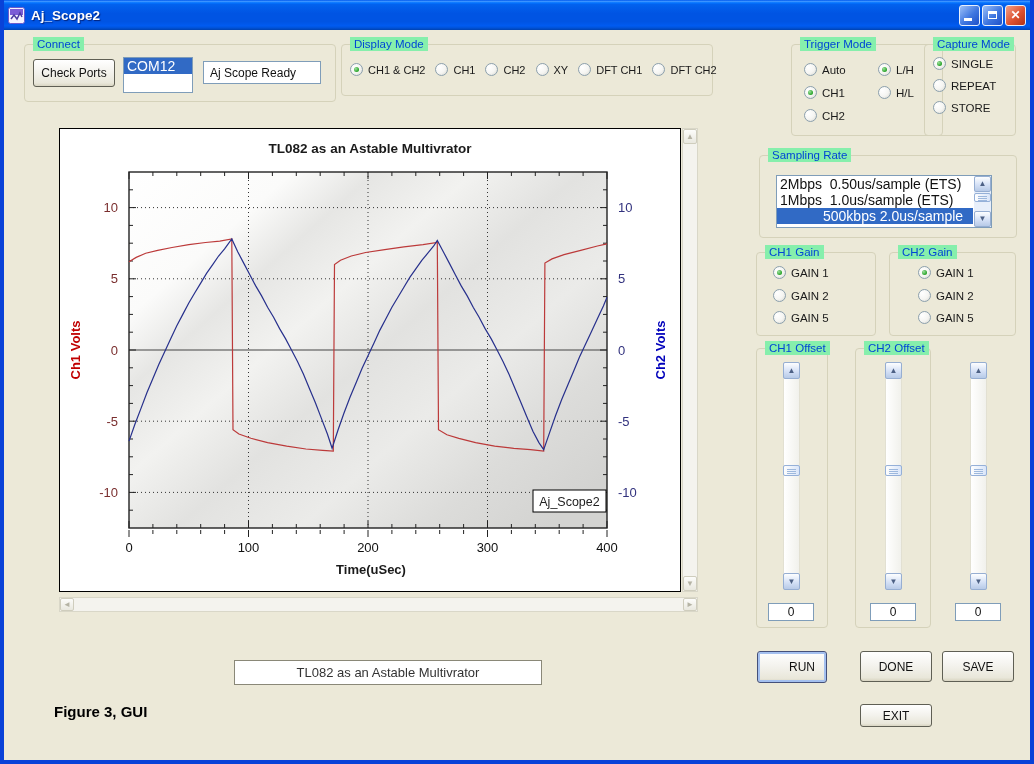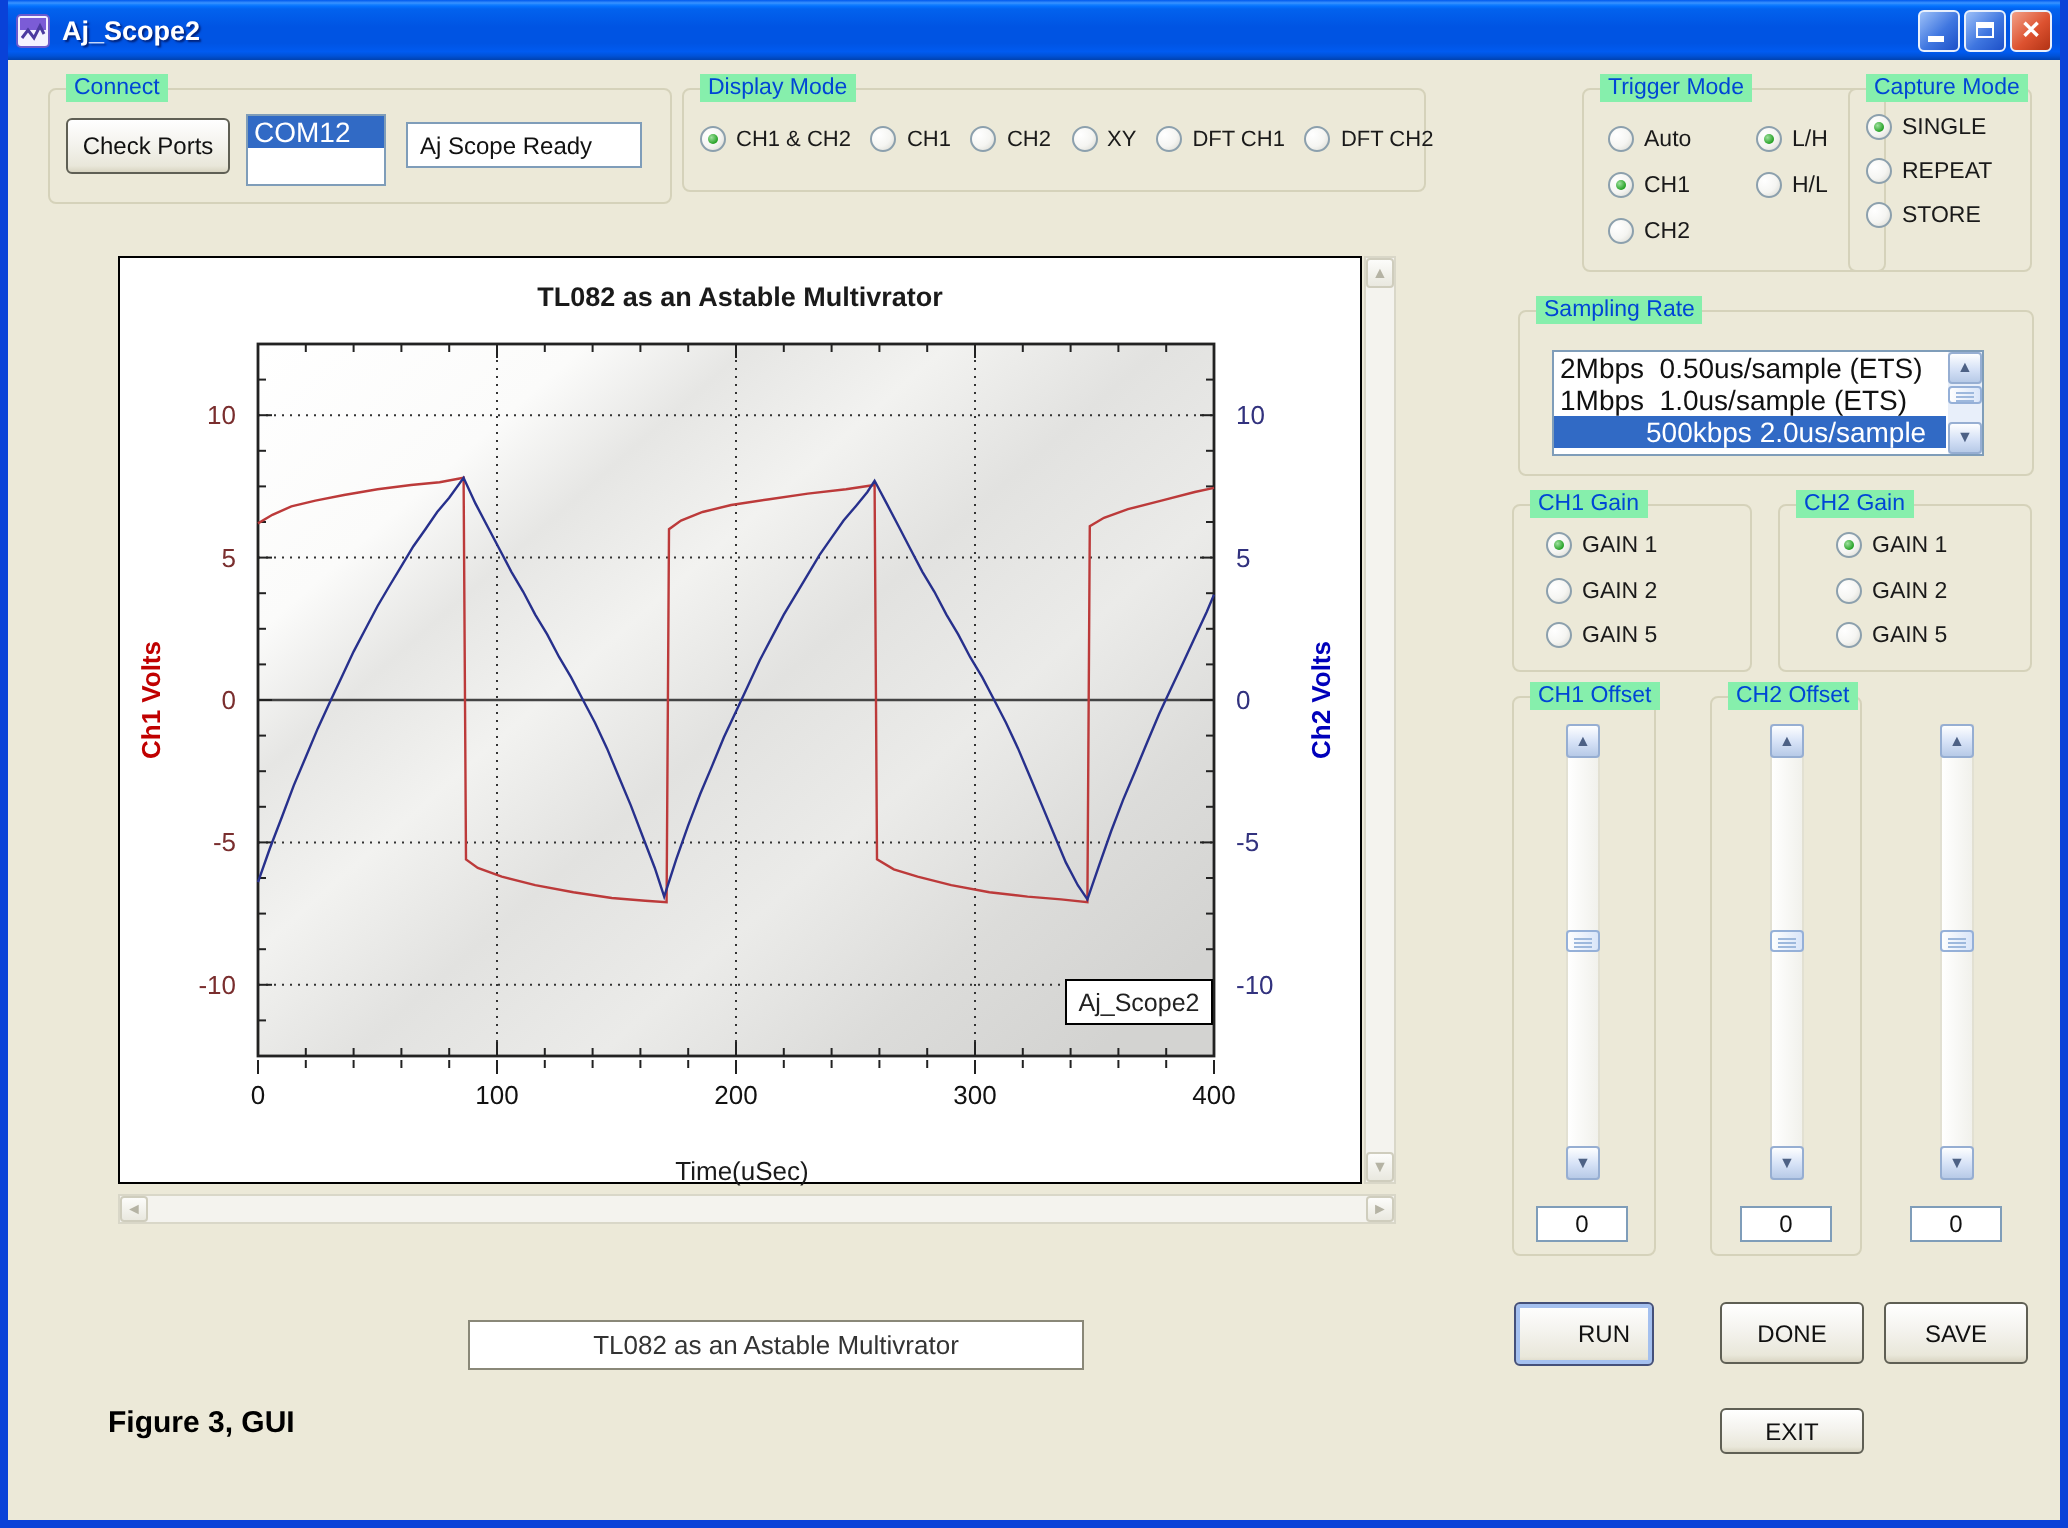--- a/index.html
+++ b/index.html
@@ -50,21 +50,21 @@
   .pscroll{position:absolute;background:#f4f3ee;border:1px solid #d9d7c8;}
   .psbtn{position:absolute;background:linear-gradient(180deg,#fcfcfa,#e9e8df);border:1px solid #cfcdbd;border-radius:2px;
     display:flex;align-items:center;justify-content:center;color:#b5b3a4;font-size:8px;}
   
   .slider-track{position:absolute;width:17px;background:linear-gradient(90deg,#ffffff,#f1f1ec);border:1px solid #e2e0d2;}
   .svert{position:absolute;width:17px;height:17px;}
   
   .chart-panel{position:absolute;left:55px;top:128px;width:622px;height:464px;background:#fff;border:1px solid #000;}
   .chart-title{position:absolute;left:166px;top:141px;width:400px;text-align:center;
     font-size:13.5px;font-weight:bold;color:#1a1a1a;}
-  .xlabel{position:absolute;left:267px;top:562px;width:200px;text-align:center;font-size:13px;font-weight:normal;color:#1a1a1a;margin-top:16px;}
+  .xlabel{position:absolute;left:267px;top:562px;width:200px;text-align:center;font-size:13px;font-weight:bold;color:#1a1a1a;}
   .ylabel{position:absolute;width:80px;height:16px;text-align:center;font-size:13px;font-weight:bold;transform:rotate(-90deg);}
   .ylabel.left{left:32px;top:342px;color:#c00000;}
   .ylabel.right{left:617px;top:342px;color:#0000bb;}
   .caption-box{position:absolute;left:230px;top:660px;width:308px;height:25px;background:#fff;border:1px solid #8a8878;
     font-size:13px;color:#333;display:flex;align-items:center;justify-content:center;}
   .figure-label{position:absolute;left:50px;top:703px;font-size:15px;font-weight:bold;color:#000;}
   .statusbox{padding-left:6px;}
   .valbox{position:absolute;width:46px;height:18px;background:#fff;border:1px solid #7F9DB9;font-size:12px;color:#111;
     display:flex;align-items:center;justify-content:center;}
 </style>

